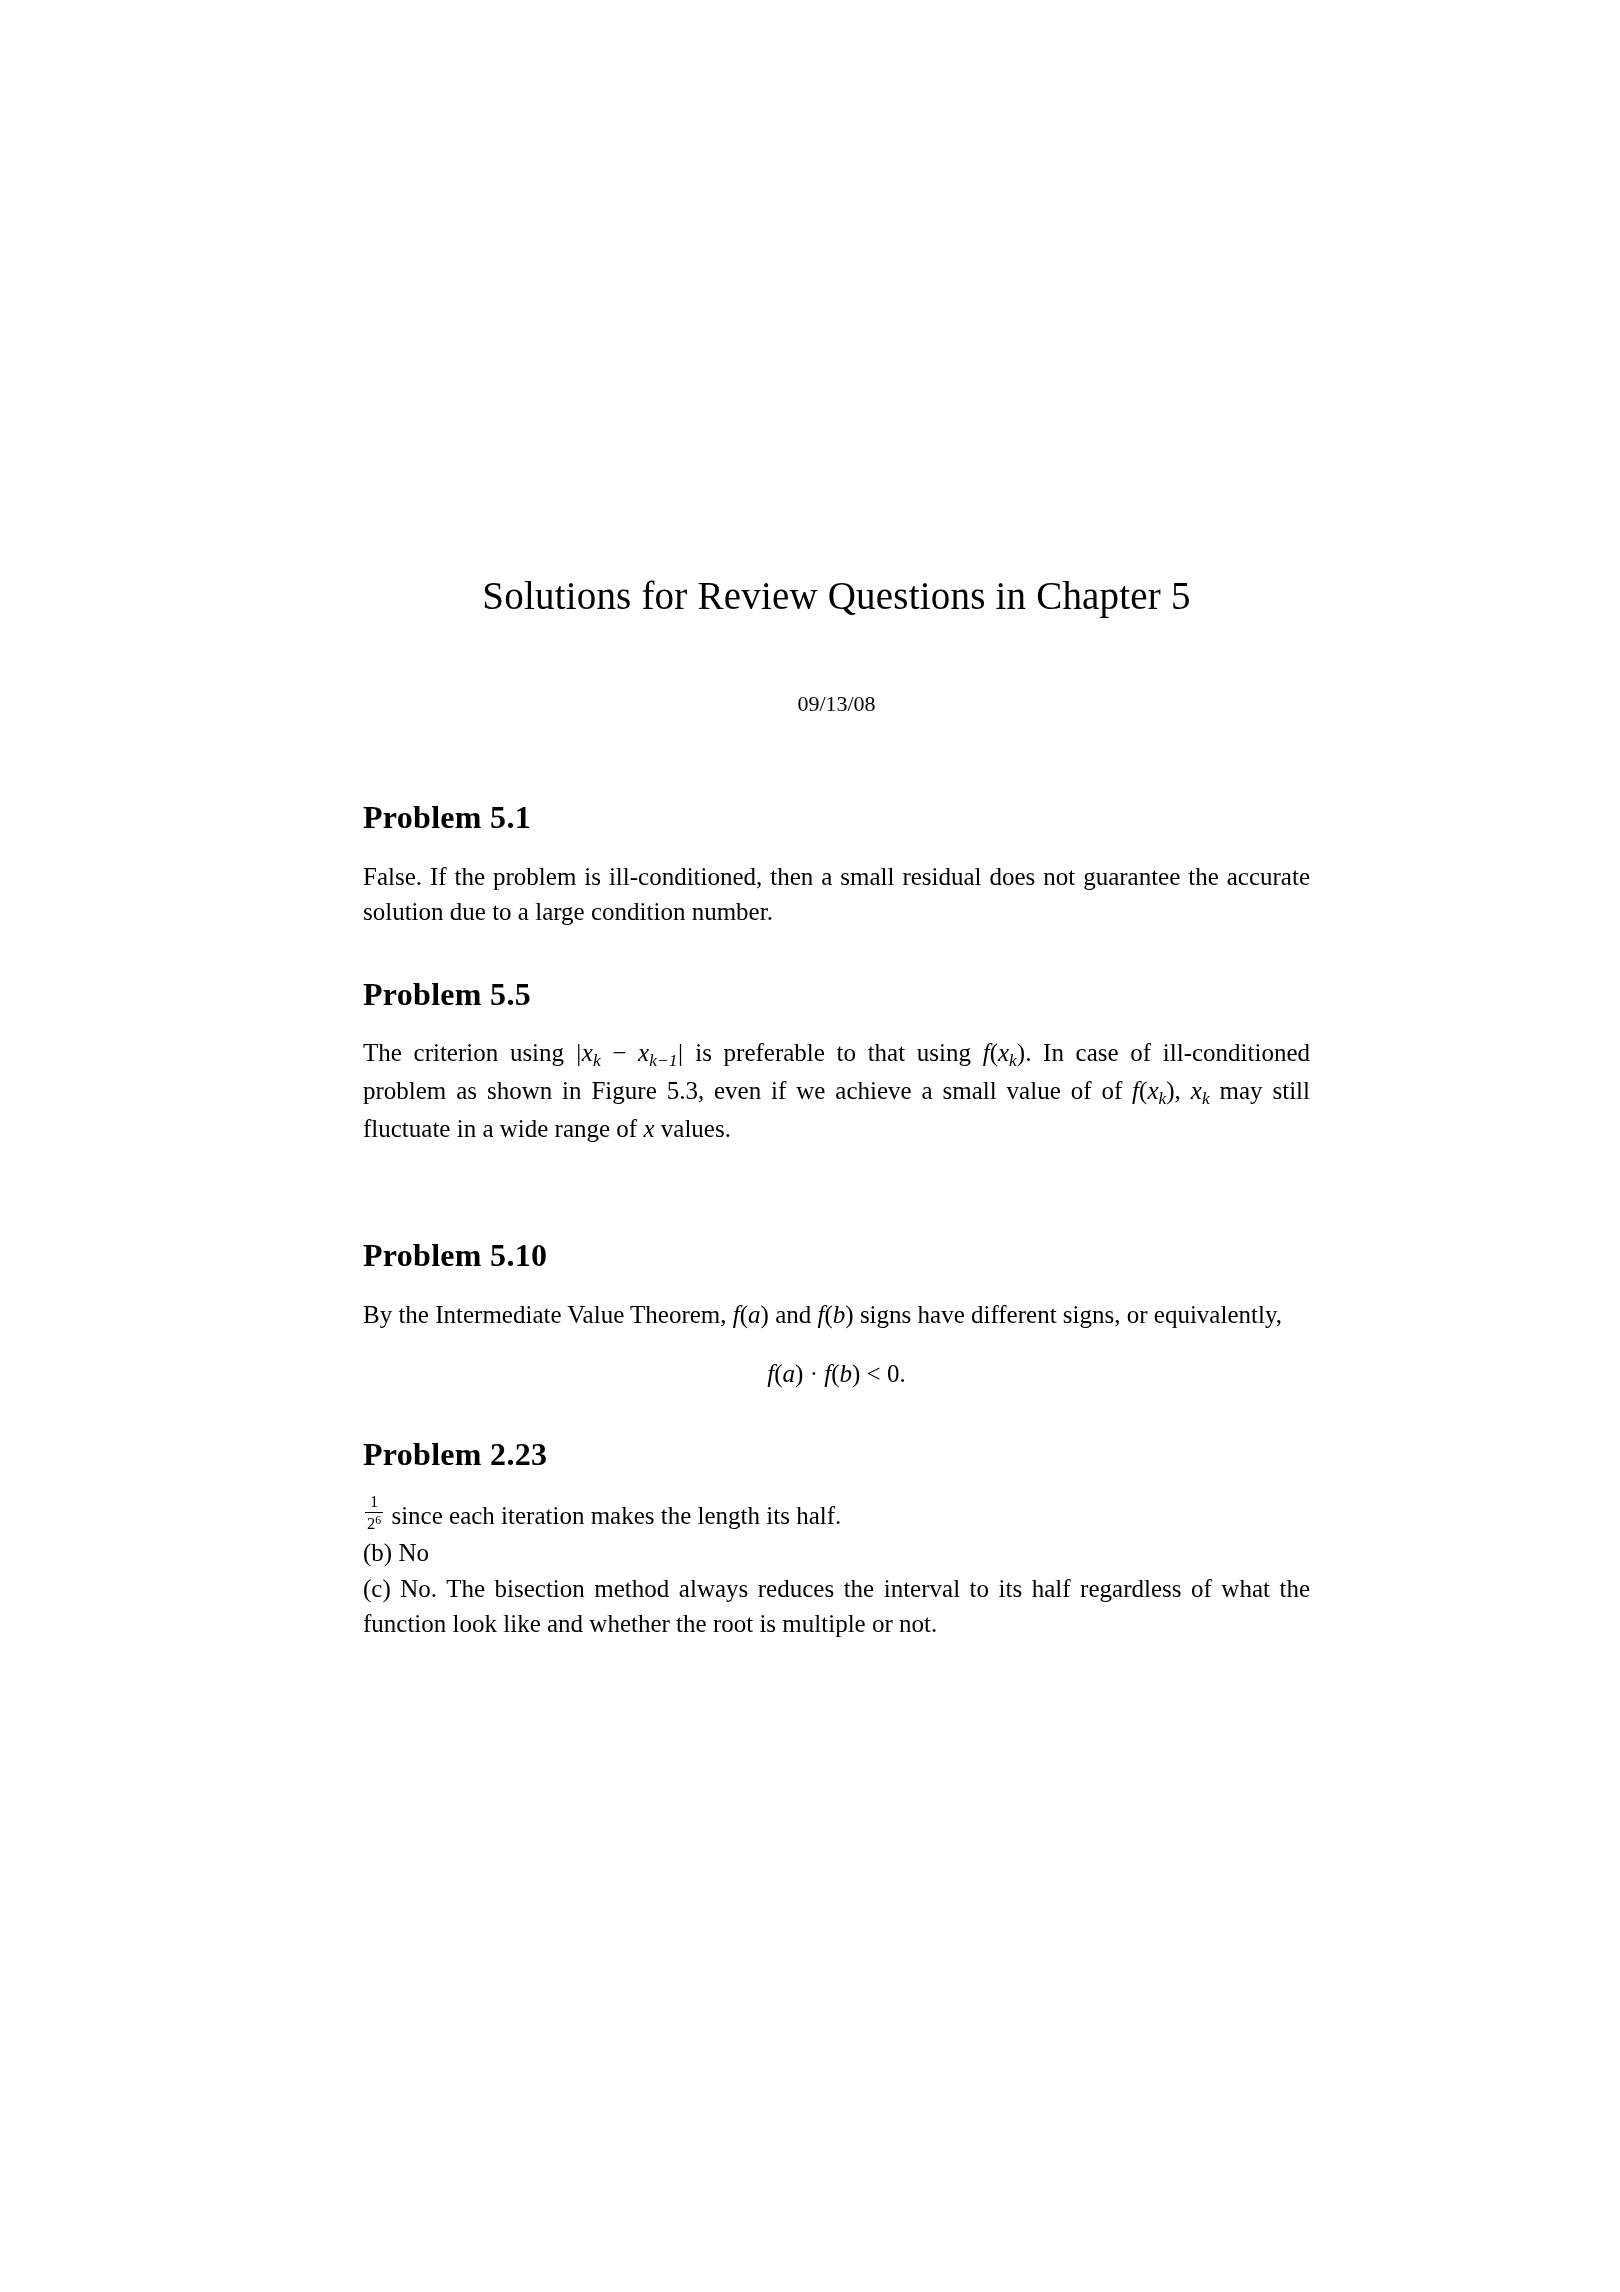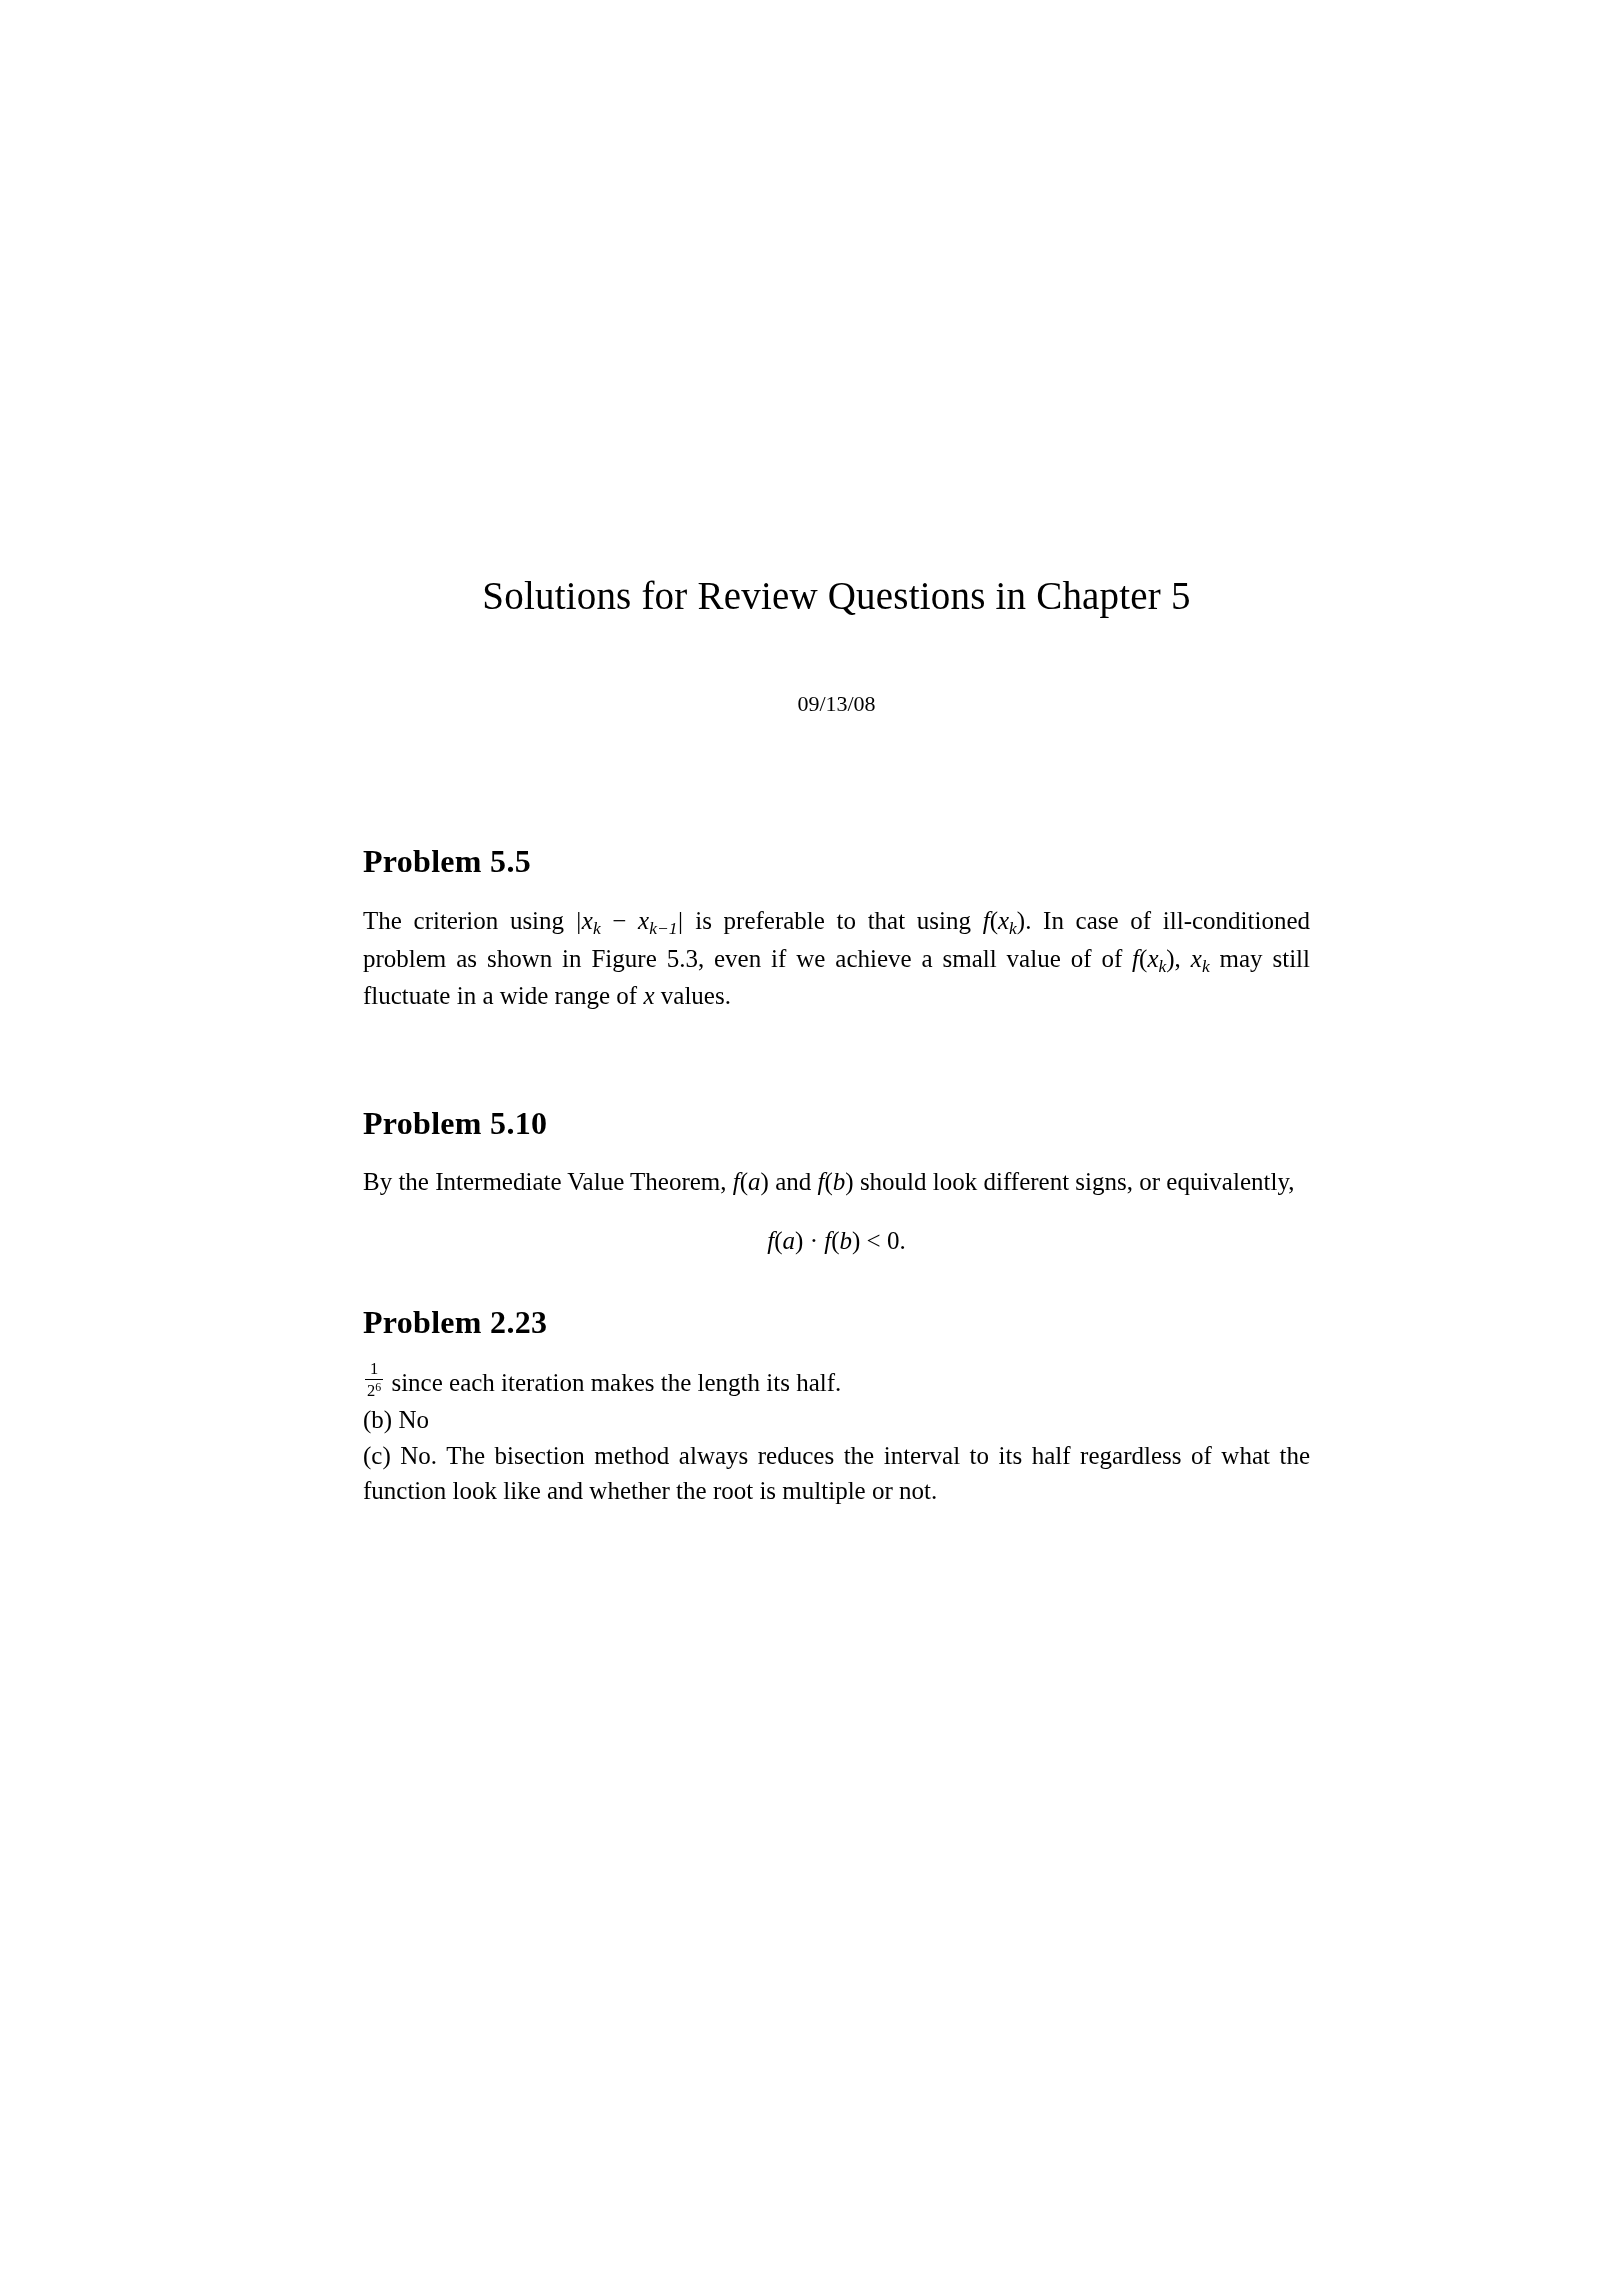--- a/index.html
+++ b/index.html
@@ -123,38 +123,43 @@
 
 <div class="page">
   <div class="content">
 
     <h1 class="doc-title">Solutions for Review Questions in Chapter 5</h1>
 
     <div class="doc-date">09/13/08</div>
 
     <div class="gap-title-to-p51"></div>
 
+    <div class="section">
+      <h2 class="problem-heading">Problem 5.1</h2>
+      <div class="gap-head-to-body"></div>
+      <p class="body-text">False. If the problem is ill-conditioned, then a small residual does not guarantee the accurate solution due to a large condition number.</p>
+    </div>
 
     <div class="gap-body-to-head"></div>
 
     <div class="section">
       <h2 class="problem-heading">Problem 5.5</h2>
       <div class="gap-head-to-body"></div>
       <p class="body-text"><span>The criterion using </span><span class="absbar">|</span><span class="mathit">x</span><sub class="msub">k</sub><span> − </span><span class="mathit">x</span><sub class="msub">k−1</sub><span class="absbar">|</span><span> is preferable to that using </span><span class="mathit">f</span><span>(</span><span class="mathit">x</span><sub class="msub">k</sub><span>)</span><span>. In case of ill-conditioned problem as shown in Figure 5.3, even if we achieve a small value of </span><span>of </span><span class="mathit">f</span><span>(</span><span class="mathit">x</span><sub class="msub">k</sub><span>)</span><span>, </span><span class="mathit">x</span><sub class="msub">k</sub><span> may still fluctuate in a wide range of </span><span class="mathit">x</span><span> values.</span></p>
     </div>
 
     <div class="gap-body-to-head"></div>
 
 
     <div class="gap-body-to-head-sm"></div>
 
     <div class="section">
       <h2 class="problem-heading">Problem 5.10</h2>
       <div class="gap-head-to-body"></div>
-      <p class="body-text"><span>By the Intermediate Value Theorem, </span><span class="mathit">f</span><span>(</span><span class="mathit">a</span><span>)</span><span> and </span><span class="mathit">f</span><span>(</span><span class="mathit">b</span><span>)</span><span> should look different signs, or equivalently,</span></p>
+      <p class="body-text"><span>By the Intermediate Value Theorem, </span><span class="mathit">f</span><span>(</span><span class="mathit">a</span><span>)</span><span> and </span><span class="mathit">f</span><span>(</span><span class="mathit">b</span><span>)</span><span> signs have different signs, or equivalently,</span></p>
       <div class="equation"><span class="mathit">f</span><span>(</span><span class="mathit">a</span><span>)</span><span> · </span><span class="mathit">f</span><span>(</span><span class="mathit">b</span><span>)</span><span> &lt; 0.</span></div>
     </div>
 
     <div class="gap-body-to-head"></div>
 
     <div class="section">
       <h2 class="problem-heading">Problem 2.23</h2>
       <div class="gap-head-to-body"></div>
       <p class="body-text"><span class="frac"><span class="num">1</span><span class="den"><span>2</span><sup>6</sup></span></span><span> since each iteration makes the length its half.</span></p>
       <p class="body-text no-justify">(b) No</p>

